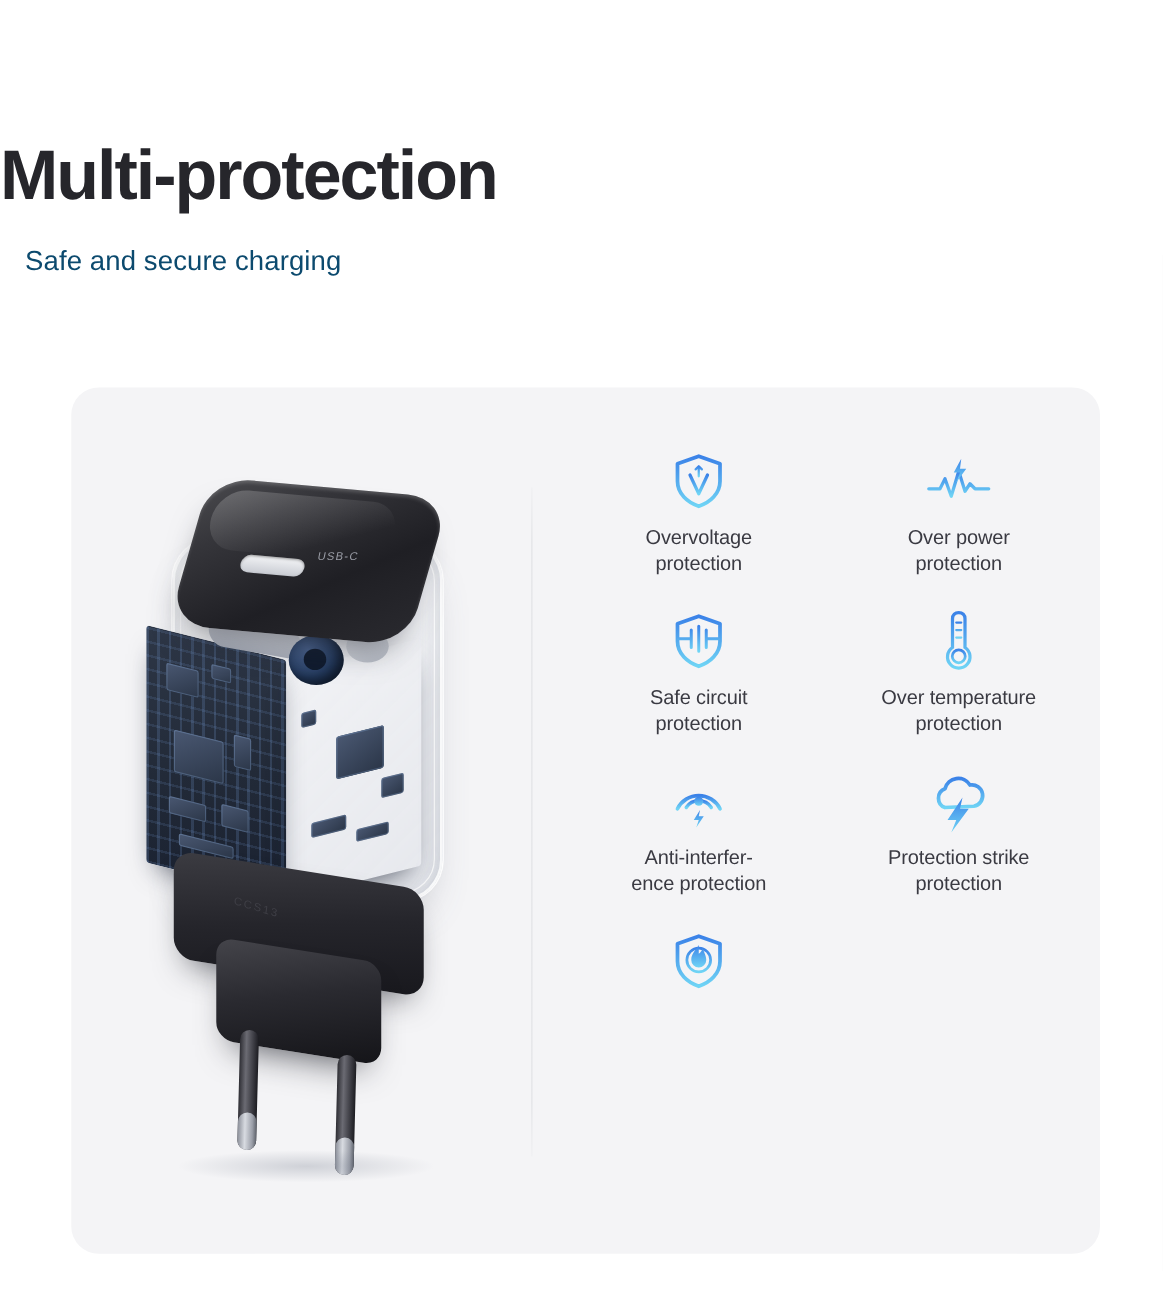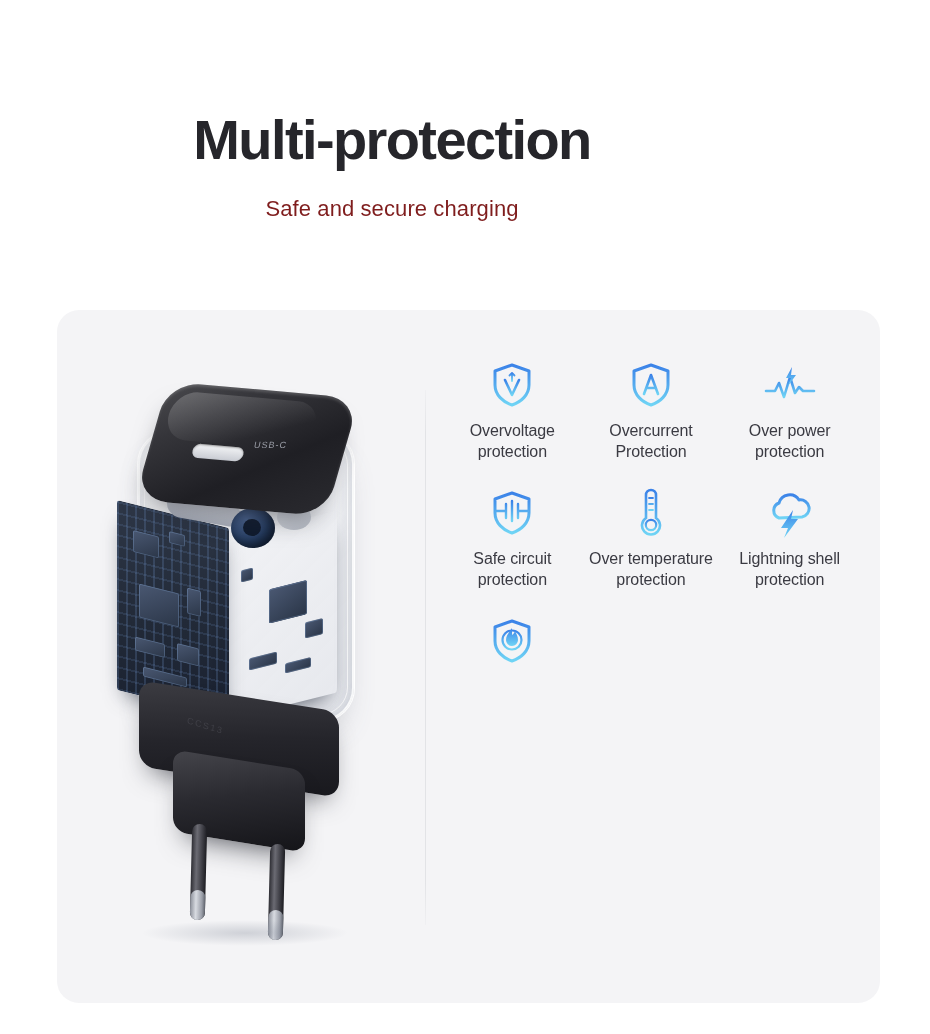--- a/index.html
+++ b/index.html
@@ -15,37 +15,38 @@
     font-family: "Liberation Sans", sans-serif;
     -webkit-font-smoothing: antialiased;
   }
 
   
   .header {
     position: absolute;
     left: 0;
     top: 108px;
     width: 784px;
-    text-align: center;
+    text-align: left;
   }
   .page-title {
     font-size: 56px;
     line-height: 64px;
     font-weight: 800;
     letter-spacing: -1.6px;
     color: #26262b;
     margin: 0;
   }
   .page-subtitle {
     font-size: 22px;
     line-height: 30px;
     font-weight: 500;
     letter-spacing: 0.1px;
-    color: #7f1d1d;
+    color: #0c4a6e;
     margin: 22px 0 0 0;
+    padding-left: 20px;
   }
 
   
   .card {
     position: absolute;
     left: 57px;
     top: 310px;
     width: 823px;
     height: 693px;
     background: #f4f4f6;
@@ -271,25 +272,25 @@
     left: 368px;
     top: 80px;
     width: 1px;
     height: 535px;
     background: linear-gradient(180deg, rgba(226,227,230,0.25) 0%, #e2e3e6 8%, #e2e3e6 92%, rgba(226,227,230,0.25) 100%);
   }
 
   
   .features {
     position: absolute;
-    left: 388px;
+    left: 400px;
     top: 46px;
     width: 412px;
     display: grid;
-    grid-template-columns: 1fr 1fr 1fr;
+    grid-template-columns: 1fr 1fr;
     row-gap: 22px;
     column-gap: 4px;
   }
   .feature {
     display: flex;
     flex-direction: column;
     align-items: center;
     text-align: center;
     padding: 0 4px;
   }
@@ -380,36 +381,20 @@
           </defs>
           <path d="M22 4 L39 10 V24 C39 34 31 41 22 44 C13 41 5 34 5 24 V10 Z" fill="none" stroke="url(#g1)" stroke-width="3" stroke-linejoin="round"></path>
           <path d="M15 19 L22 34 L29 19" fill="none" stroke="url(#g1)" stroke-width="2.6" stroke-linecap="round" stroke-linejoin="round"></path>
           <path d="M22 12 V20 M19.5 14.5 L22 12 L24.5 14.5" fill="none" stroke="url(#g1)" stroke-width="1.8" stroke-linecap="round" stroke-linejoin="round"></path>
         </svg>
       </div>
       <div class="feature-label">Overvoltage
 protection</div>
     </div>
 
-    <div class="feature">
-      <div class="feature-icon">
-        <svg width="44" height="48" viewBox="0 0 44 48">
-          <defs>
-            <linearGradient id="g2" x1="0" y1="0" x2="0" y2="1">
-              <stop offset="0" stop-color="#3b82e8"></stop>
-                <stop offset="1" stop-color="#6fd4f5"></stop>
-            </linearGradient>
-          </defs>
-          <path d="M22 4 L39 10 V24 C39 34 31 41 22 44 C13 41 5 34 5 24 V10 Z" fill="none" stroke="url(#g2)" stroke-width="3" stroke-linejoin="round"></path>
-          <path d="M15 33 L22 14 L29 33 M17.6 27 H26.4" fill="none" stroke="url(#g2)" stroke-width="2.6" stroke-linecap="round" stroke-linejoin="round"></path>
-        </svg>
-      </div>
-      <div class="feature-label">Overcurrent
-Protection</div>
-    </div>
 
     <div class="feature">
       <div class="feature-icon">
         <svg width="52" height="44" viewBox="0 0 52 44">
           <defs>
             <linearGradient id="g3" x1="0" y1="0" x2="0" y2="1">
               <stop offset="0" stop-color="#3b82e8"></stop>
                 <stop offset="1" stop-color="#6fd4f5"></stop>
             </linearGradient>
           </defs>
@@ -449,35 +434,53 @@
           </defs>
           <path d="M16 3 C19 3 21 5 21 8 V31 A9 9 0 1 1 11 31 V8 C11 5 13 3 16 3 Z" fill="none" stroke="url(#g5)" stroke-width="2.6"></path>
           <path d="M14 11 H18 M14 17 H18 M14 23 H18" stroke="url(#g5)" stroke-width="1.8" stroke-linecap="round"></path>
           <circle cx="16" cy="38" r="5.2" fill="none" stroke="url(#g5)" stroke-width="2.2"></circle>
         </svg>
       </div>
       <div class="feature-label">Over temperature
 protection</div>
     </div>
 
+    <div class="feature">
+      <div class="feature-icon">
+        <svg width="48" height="48" viewBox="0 0 48 48">
+          <defs>
+            <linearGradient id="g6" x1="0" y1="0" x2="0" y2="1">
+              <stop offset="0" stop-color="#3b82e8"></stop>
+                <stop offset="1" stop-color="#6fd4f5"></stop>
+            </linearGradient>
+          </defs>
+          <path d="M7 30 A19 19 0 0 1 41 30" fill="none" stroke="url(#g6)" stroke-width="3" stroke-linecap="round"></path>
+          <path d="M14 29 A12 12 0 0 1 34 29" fill="none" stroke="url(#g6)" stroke-width="2.8" stroke-linecap="round"></path>
+          <circle cx="24" cy="24" r="3.6" fill="url(#g6)"></circle>
+          <path d="M25 31 L20 39 H24 L22 45 L28 36 H24 Z" fill="url(#g6)"></path>
+        </svg>
+      </div>
+      <div class="feature-label">Anti-interfer-
+ence protection</div>
+    </div>
 
     <div class="feature">
       <div class="feature-icon">
         <svg width="52" height="50" viewBox="0 0 52 50">
           <defs>
             <linearGradient id="g7" x1="0" y1="0" x2="0" y2="1">
               <stop offset="0" stop-color="#3b82e8"></stop>
                 <stop offset="1" stop-color="#6fd4f5"></stop>
             </linearGradient>
           </defs>
           <path d="M15 30 A8 8 0 0 1 15 15 A11 11 0 0 1 35 12 A8.5 8.5 0 0 1 38 29 Z" fill="none" stroke="url(#g7)" stroke-width="3" stroke-linejoin="round"></path>
           <path d="M29 22 L17 40 H24 L20 50 L34 31 H27 Z" fill="url(#g7)"></path>
         </svg>
       </div>
-      <div class="feature-label">Lightning shell
+      <div class="feature-label">Protection strike
 protection</div>
     </div>
 
     <div class="feature">
       <div class="feature-icon">
         <svg width="44" height="48" viewBox="0 0 44 48">
           <defs>
             <linearGradient id="g8" x1="0" y1="0" x2="0" y2="1">
               <stop offset="0" stop-color="#3b82e8"></stop>
                 <stop offset="1" stop-color="#6fd4f5"></stop>

